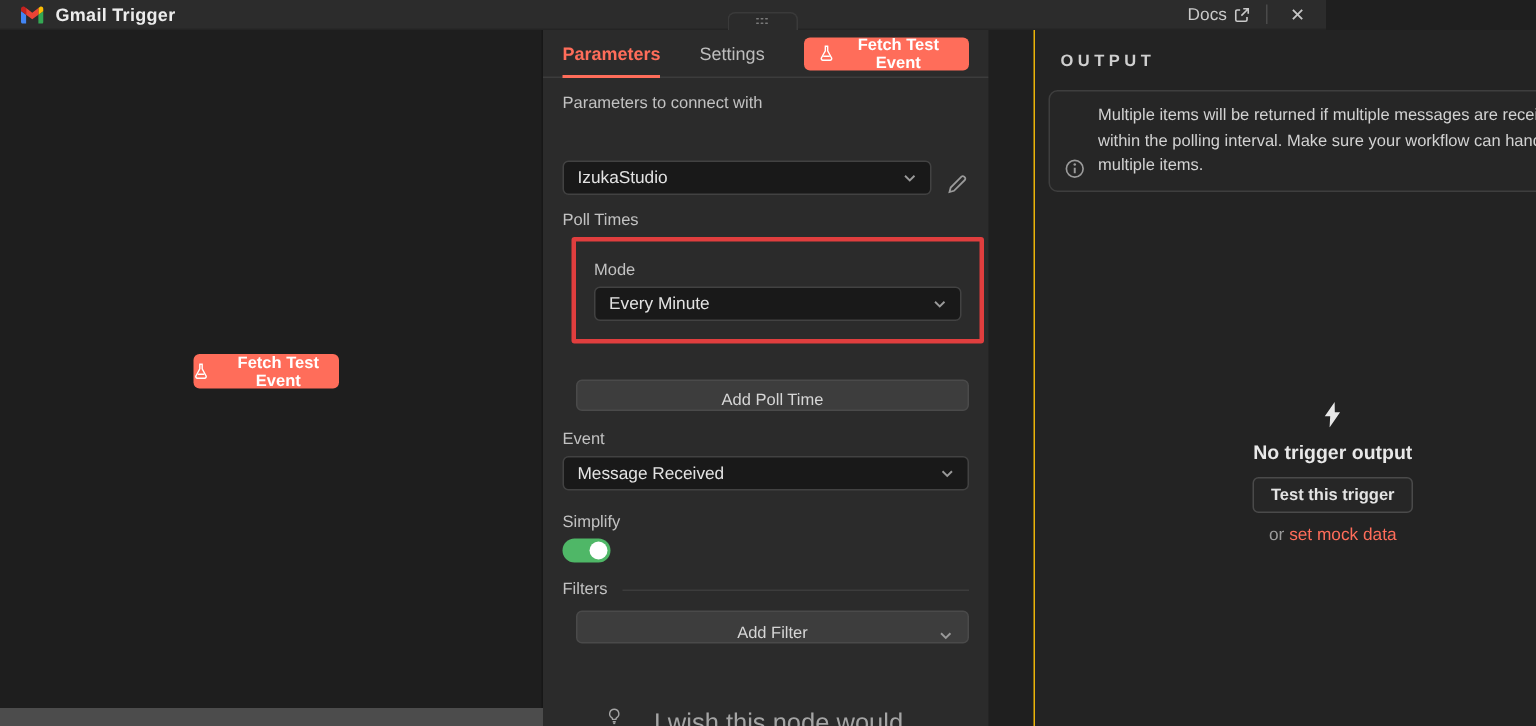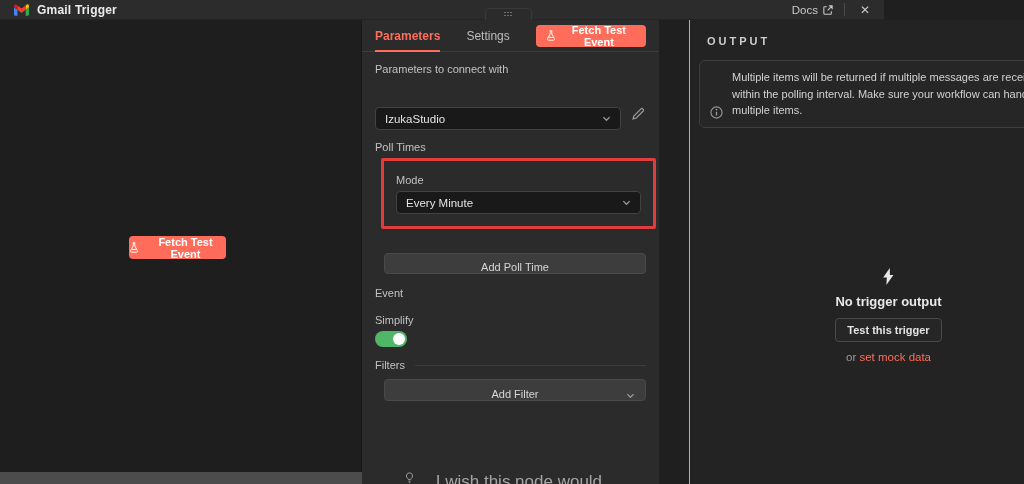--- a/index.html
+++ b/index.html
@@ -59,21 +59,21 @@
     border-bottom:1px solid #3c3c3c;
   }
   .tab{font-size:12px;color:#bdbdbd;margin-right:26px;cursor:pointer;
        height:32px;display:flex;align-items:center;position:relative;}
   .tab.active{color:var(--accent);font-weight:bold;}
   .tab.active::after{content:"";position:absolute;left:0;right:0;bottom:0;height:2px;background:var(--accent);}
   .tabs-row .spacer{flex:1;}
   .fetch-top{height:22px;padding:0 10px;}
   .ndv-body{padding:9px 13px 0 13px;position:relative;}
   .field-label{font-size:11px;color:#c2c2c2;margin:7px 0 5px 0;}
-  .control-row{display:flex;align-items:flex-start;margin-top:32px;}
+  .control-row{display:flex;align-items:flex-end;margin-top:32px;}
   .select{
     flex:1;height:23px;background:#191919;border:1px solid #424242;border-radius:4px;
     display:flex;align-items:center;padding:0 9px;cursor:pointer;
   }
   .select .val{flex:1;font-size:11.5px;color:#e3e3e3;}
   .chev{width:9px;height:9px;flex:0 0 auto;}
   .icon-btn{background:none;border:none;cursor:pointer;display:flex;align-items:center;justify-content:center;padding:0;}
   .pencil-inline{margin-left:9px;width:16px;}
   .red-box{
     border:3px solid var(--highlight-red);border-radius:2px;
@@ -227,20 +227,28 @@
         </span>
       </div>
     </div>
 
     <div class="gap14"></div>
     <button class="btn-gray">
       <span>Add Poll Time</span>
     </button>
 
     <div class="field-label" style="margin-top:13px">Event</div>
+    <div class="select">
+      <span class="val">Message Received</span>
+      <span class="chev">
+        <svg width="9" height="9" viewBox="0 0 10 10" fill="none" stroke="#9a9a9a" stroke-width="1.4">
+            <path d="M1.5 3.5 5 7l3.5-3.5"></path>
+          </svg>
+      </span>
+    </div>
 
     <div class="field-label" style="margin-top:15px">Simplify</div>
     <div class="toggle">
       <span class="knob"></span>
     </div>
 
     <div class="section-head">
       <span class="field-label" style="margin:0">Filters</span>
       <span class="line"></span>
     </div>

